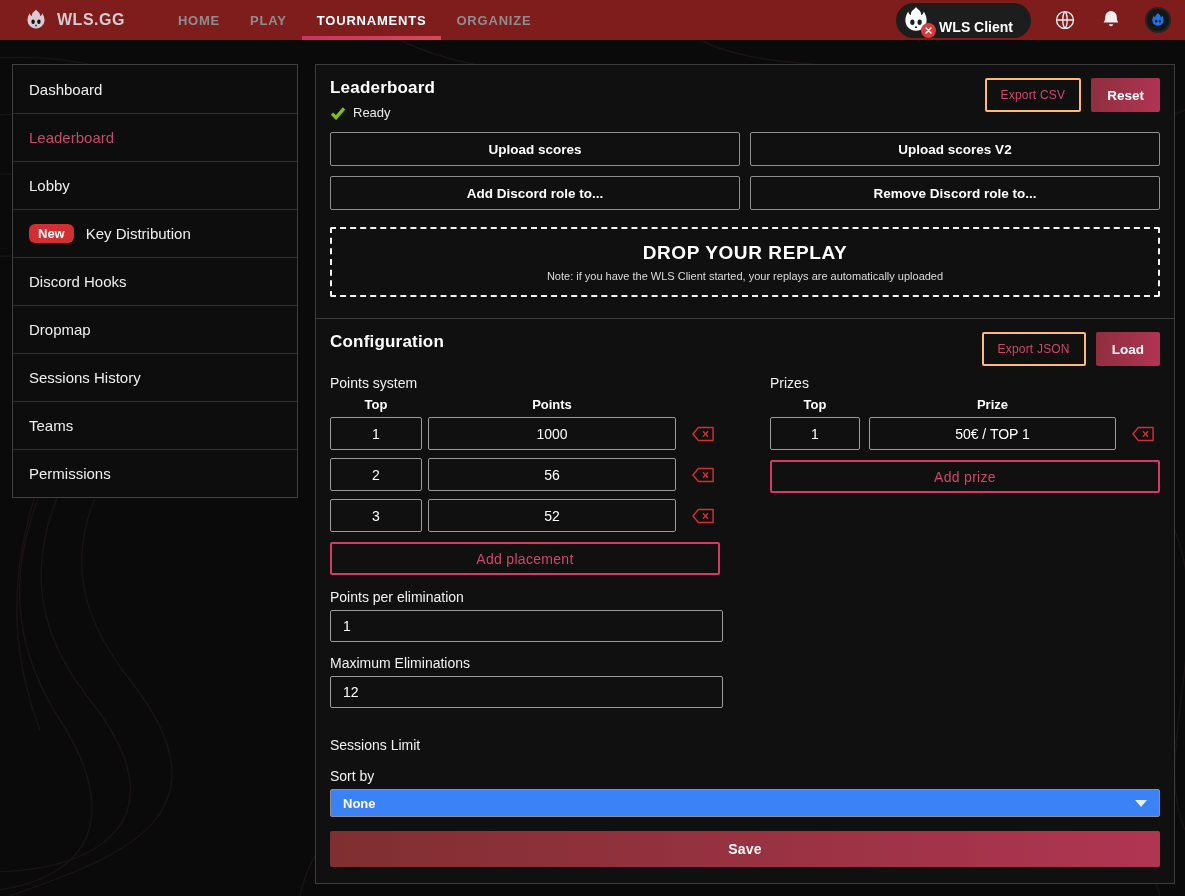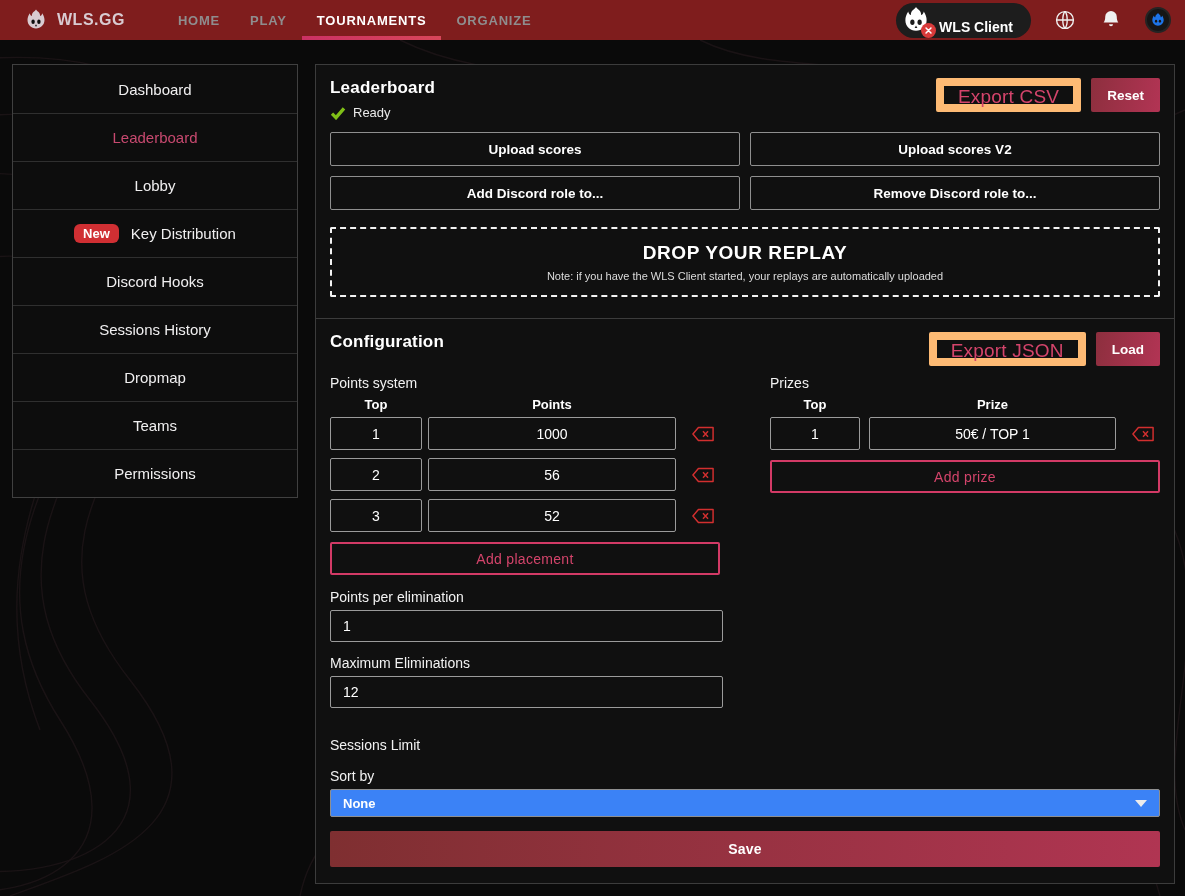--- a/index.html
+++ b/index.html
@@ -58,21 +58,20 @@
 
   
   .sidebar {
     position:absolute; left:12px; top:64px; width:286px;
     background:#0d0d0d; border:1px solid #404040; z-index:2;
   }
   .side-item {
     height:48px; display:flex; align-items:center; gap:12px;
     padding:0 16px; font-size:15px; color:#f0eff0; cursor:pointer;
     border-top:1px solid #2f2f2f;
-    justify-content:center;
   }
   .side-item:first-child { border-top:none; }
   .side-item.active { color:#c7496f; }
   .badge-new {
     background:#d02f33; color:#fff; font-size:13px; font-weight:700;
     border-radius:6px; padding:3px 9px; line-height:1;
   }
 
   
   .panel {
@@ -83,22 +82,22 @@
   .panel.leaderboard { top:64px; height:258px; }
   .panel.configuration { top:318px; height:566px; }
 
   .panel-head { display:flex; justify-content:space-between; align-items:flex-start; }
   .panel-title { font-size:17px; font-weight:700; color:#fff; letter-spacing:.2px; }
   .status-row { display:flex; align-items:center; gap:7px; margin-top:7px; }
   .status-row svg { width:16px; height:14px; }
   .status-text { font-size:13px; color:#e9e9e9; }
   .head-btns { display:flex; gap:10px; }
   .btn-outline {
-    border:8px solid #fdba74; color:#d4446b; background:transparent;
-    font-size:19px; font-weight:400; padding:0 14px; height:34px;
+    border:2px solid #fdba74; color:#d4446b; background:transparent;
+    font-size:12px; font-weight:400; padding:0 14px; height:34px;
     border-radius:2px; cursor:pointer; font-family:inherit; letter-spacing:.2px;
   }
   .btn-gradient {
     border:none; background:linear-gradient(100deg,#8d2f3e,#b23454);
     color:#fff; font-size:13.5px; font-weight:700; padding:0 16px; height:34px;
     border-radius:2px; cursor:pointer; font-family:inherit;
   }
 
   .actions-grid {
     margin-top:12px; display:grid; grid-template-columns:1fr 1fr; gap:10px;
@@ -253,24 +252,24 @@
       <span>Lobby</span>
     </div>
   <div class="side-item">
     <span class="badge-new">New</span>
     <span>Key Distribution</span>
   </div>
   <div class="side-item">
       <span>Discord Hooks</span>
     </div>
   <div class="side-item">
+      <span>Dropmap</span>
+    </div>
+  <div class="side-item">
       <span>Sessions History</span>
-    </div>
-  <div class="side-item">
-      <span>Dropmap</span>
     </div>
   <div class="side-item">
       <span>Teams</span>
     </div>
   <div class="side-item">
       <span>Permissions</span>
     </div>
 </aside>
 
 <section class="panel leaderboard">

